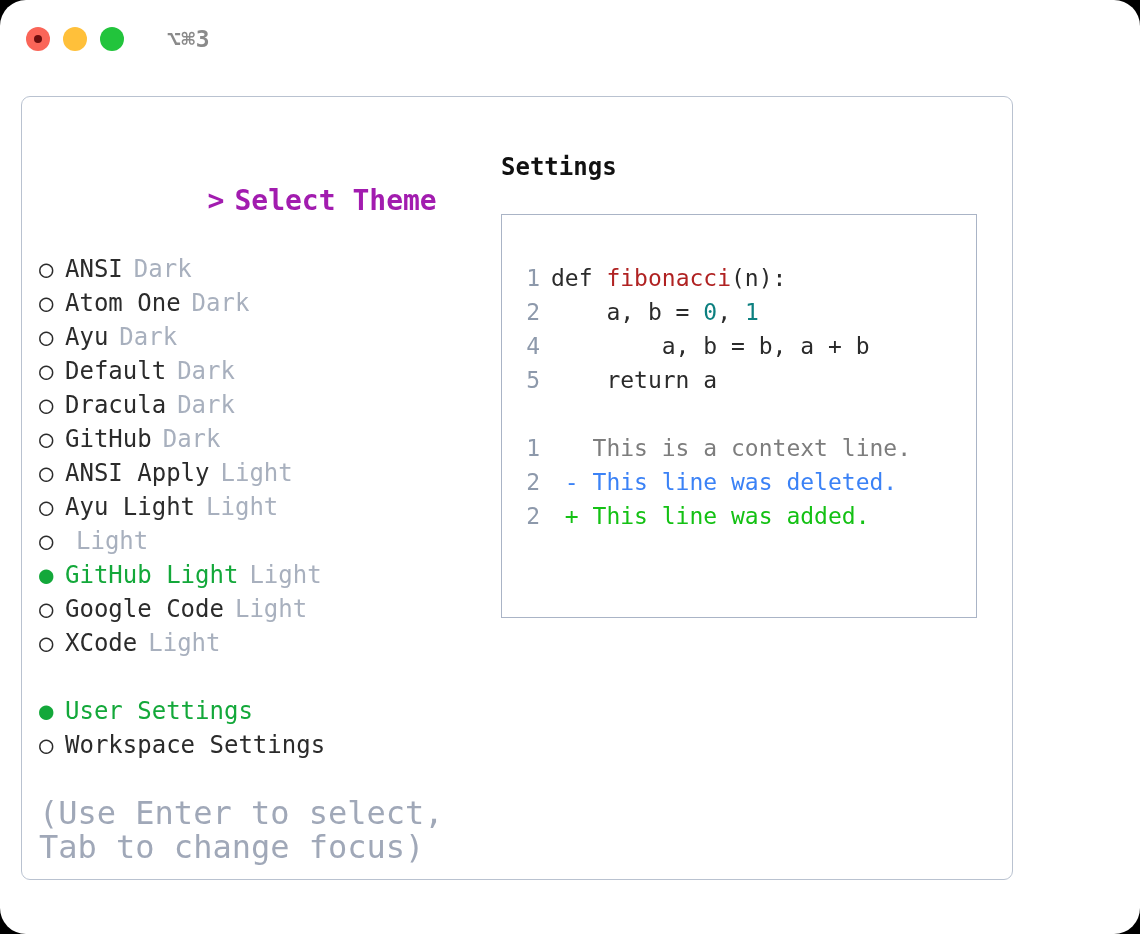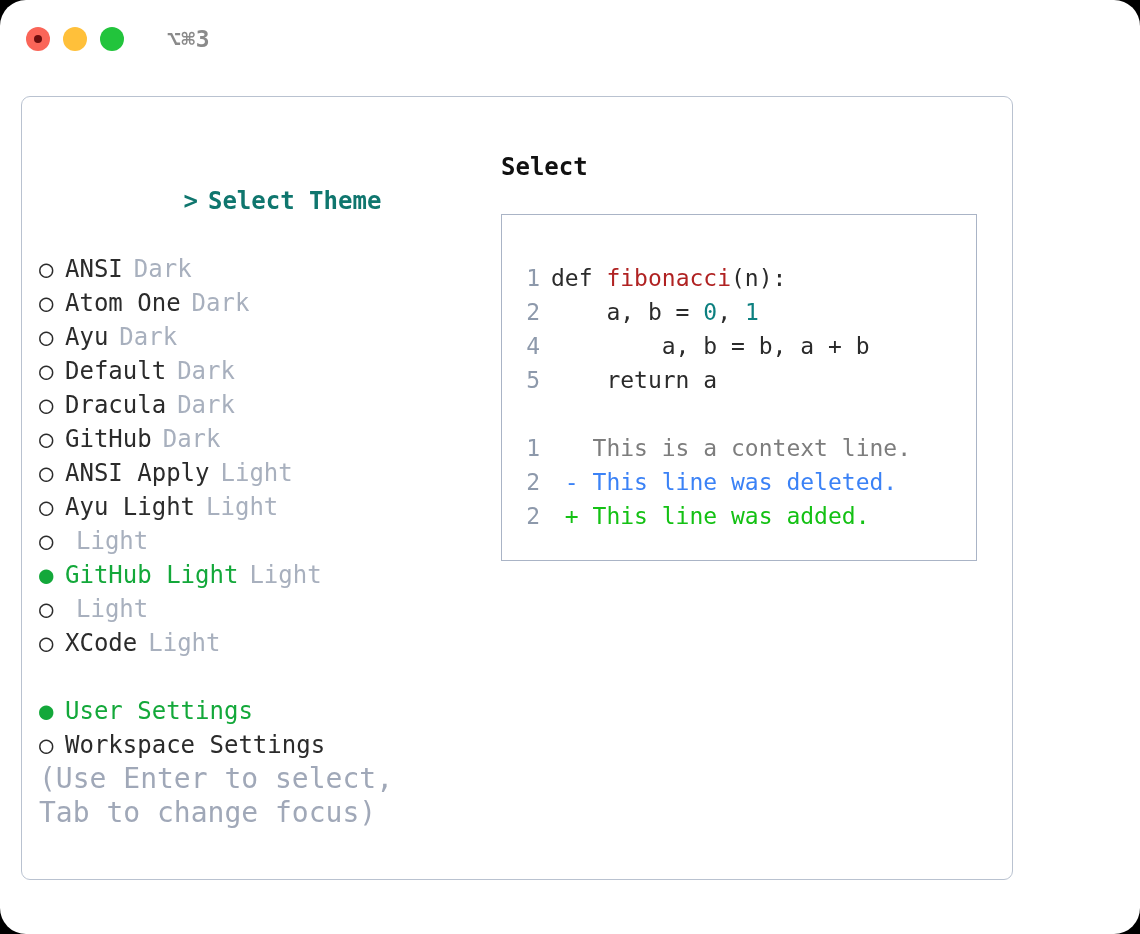--- a/index.html
+++ b/index.html
@@ -90,23 +90,23 @@
   }
 
   
   .left-col {
     position: absolute;
     left: 17px;
     top: 53px;
     width: 450px;
   }
   .list-heading {
-    font-size: 24px;
+    font-size: 28px;
     font-weight: bold;
-    color: #0f766e;
+    color: #a21caf;
     line-height: 34px;
     white-space: pre;
   }
   .list-heading .caret { margin-right: 10px; }
 
   .theme-row {
     display: flex;
     align-items: baseline;
     font-size: 24px;
     line-height: 34px;
@@ -134,21 +134,22 @@
   .apply-heading {
     font-size: 24px;
     line-height: 34px;
     color: #111111;
     white-space: pre;
     padding-left: 26px;
   }
 
   
   .hint {
-    font-size: 28px;
+    margin-top: 34px;
+    font-size: 32px;
     line-height: 34px;
     color: #a0a8b8;
     width: 420px;
     white-space: normal;
   }
 
   
   .right-col {
     position: absolute;
     left: 479px;
@@ -158,21 +159,21 @@
   .preview-heading {
     font-size: 24px;
     font-weight: bold;
     color: #111111;
     line-height: 34px;
     white-space: pre;
   }
   .preview-box {
     margin-top: 30px;
     width: 476px;
-    height: 347px;
+    height: 404px;
     border: 1.5px solid #aab4c6;
     box-sizing: border-box;
     background: #ffffff;
     position: relative;
   }
   .code-area {
     position: absolute;
     left: 16px;
     top: 46px;
     right: 8px;
@@ -225,36 +226,36 @@
             <div class="theme-row"><span class="marker">○</span><span class="theme-name">ANSI</span><span class="theme-tag">Dark</span></div>
             <div class="theme-row"><span class="marker">○</span><span class="theme-name">Atom One</span><span class="theme-tag">Dark</span></div>
             <div class="theme-row"><span class="marker">○</span><span class="theme-name">Ayu</span><span class="theme-tag">Dark</span></div>
             <div class="theme-row"><span class="marker">○</span><span class="theme-name">Default</span><span class="theme-tag">Dark</span></div>
             <div class="theme-row"><span class="marker">○</span><span class="theme-name">Dracula</span><span class="theme-tag">Dark</span></div>
             <div class="theme-row"><span class="marker">○</span><span class="theme-name">GitHub</span><span class="theme-tag">Dark</span></div>
             <div class="theme-row"><span class="marker">○</span><span class="theme-name">ANSI Apply</span><span class="theme-tag">Light</span></div>
             <div class="theme-row"><span class="marker">○</span><span class="theme-name">Ayu Light</span><span class="theme-tag">Light</span></div>
             <div class="theme-row"><span class="marker">○</span><span class="theme-tag">Light</span></div>
             <div class="theme-row selected"><span class="marker">●</span><span class="theme-name">GitHub Light</span><span class="theme-tag">Light</span></div>
-            <div class="theme-row"><span class="marker">○</span><span class="theme-tag">Light</span></div>
+            <div class="theme-row"><span class="marker">○</span><span class="theme-name">Google Code</span><span class="theme-tag">Light</span></div>
             <div class="theme-row"><span class="marker">○</span><span class="theme-name">XCode</span><span class="theme-tag">Light</span></div>
           </div>
 
         <div class="apply-group">
           <div id="apply-items">
               <div class="theme-row selected"><span class="marker">●</span><span class="theme-name">User Settings</span></div>
               <div class="theme-row"><span class="marker">○</span><span class="theme-name">Workspace Settings</span></div>
             </div>
         </div>
 
         <div class="hint">(Use Enter to select, Tab to change focus)</div>
       </div>
 
       <div class="right-col">
-        <div class="preview-heading">Select</div>
+        <div class="preview-heading">Settings</div>
         <div class="preview-box">
           <div class="code-area">
             <div id="code-lines">
                 <div class="code-line"><span class="ln">1</span><span>def </span><span class="tok-fn">fibonacci</span><span>(n):</span></div>
                 <div class="code-line"><span class="ln">2</span><span>    a, b = </span><span class="tok-num">0</span><span>, </span><span class="tok-num">1</span></div>
                 <div class="code-line"><span class="ln">4</span><span>        a, b = b, a + b</span></div>
                 <div class="code-line"><span class="ln">5</span><span>    return a</span></div>
               </div>
             <div class="code-gap"></div>
             <div id="diff-lines">

